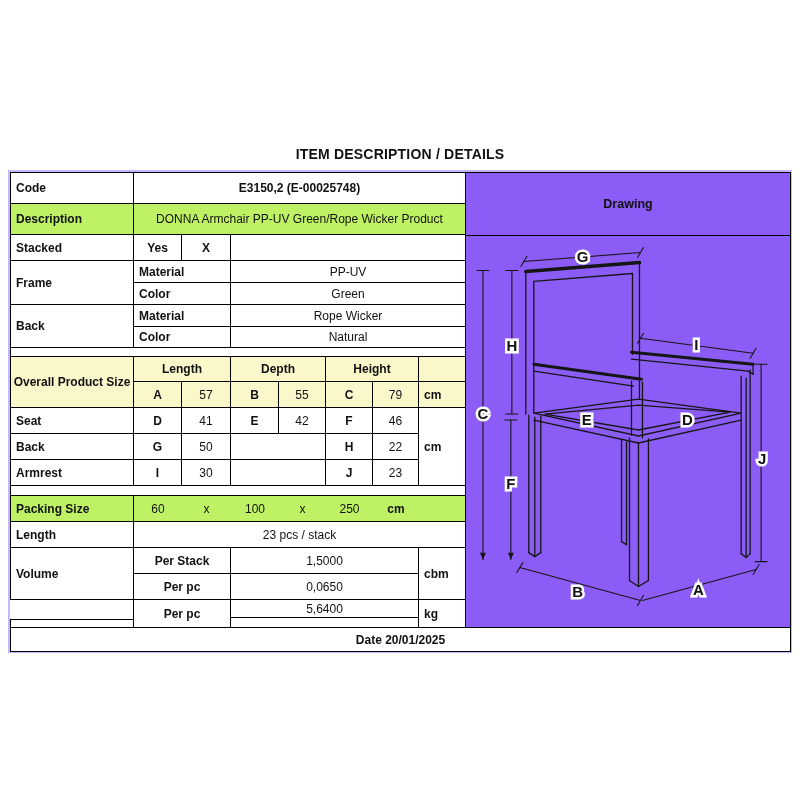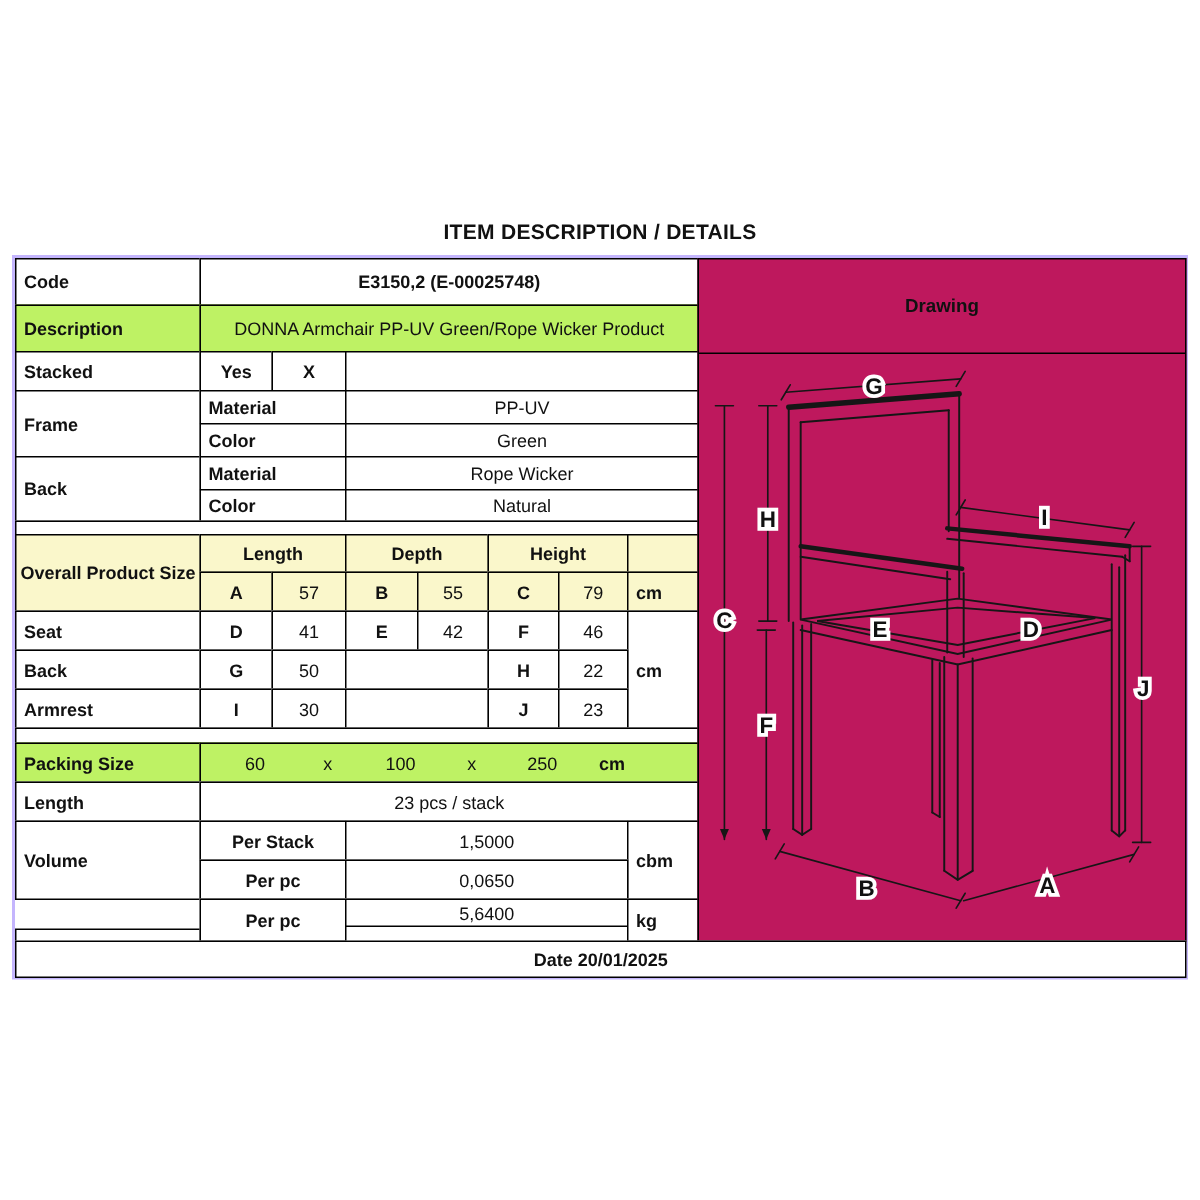--- a/index.html
+++ b/index.html
@@ -18,23 +18,23 @@
   .cell{
     position:absolute;box-sizing:border-box;border:1px solid #000;
     display:flex;align-items:center;font-size:12px;padding:0 5px;
     background:#fff;white-space:nowrap;overflow:hidden;
   }
   .b{font-weight:bold;}
   .c{justify-content:center;padding:0;text-align:center;}
   .gray{background:#bef264;}
   .yellow{background:#faf7cb;}
   .wrap{white-space:normal;line-height:1.25;}
-  .spread{display:flex;align-items:center;padding:12px;}
+  .spread{display:flex;align-items:center;padding:0;}
   .spread span{display:inline-block;text-align:center;}
-  .drawing-cell{position:absolute;box-sizing:border-box;border:1px solid #000;background:#be185d;}
+  .drawing-cell{position:absolute;box-sizing:border-box;border:1px solid #000;background:#8b5cf6;}
   .drawing-header{
     position:absolute;left:0;top:0;width:100%;height:63px;box-sizing:border-box;
     border-bottom:1px solid #000;display:flex;align-items:center;justify-content:center;
     font-size:12.5px;font-weight:bold;
   }
   .drawing-svg{position:absolute;left:0;top:63px;}
   svg text{
     font-family:"Liberation Sans", sans-serif;font-weight:bold;font-size:15px;
     paint-order:stroke;stroke:#ffffff;stroke-width:5px;fill:#111;
     text-anchor:middle;dominant-baseline:middle;

